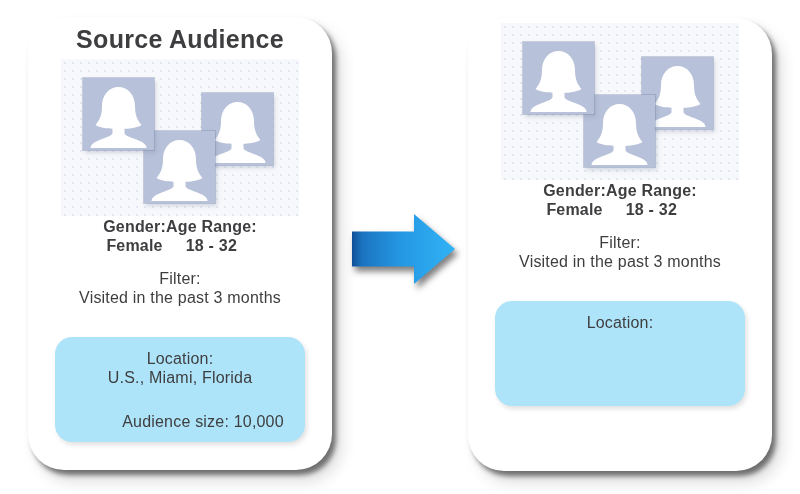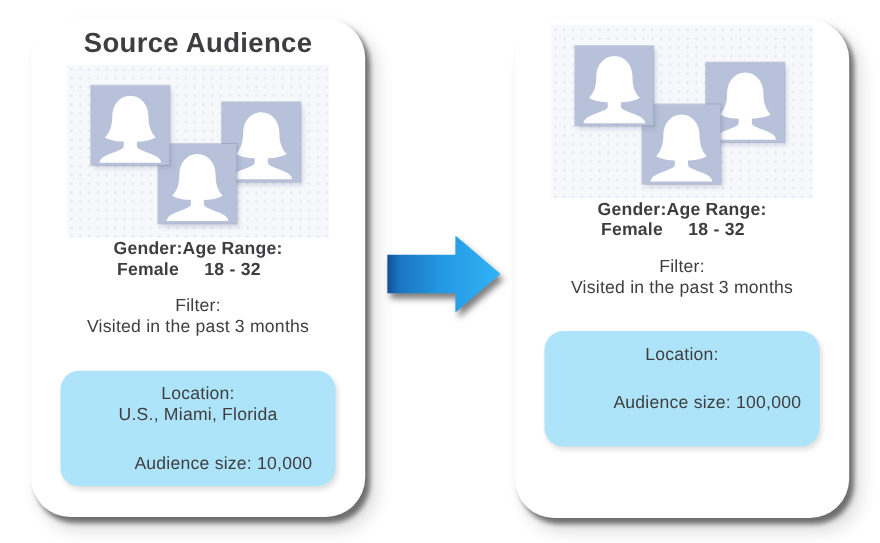--- a/index.html
+++ b/index.html
@@ -206,17 +206,16 @@
       </div>
     </div>
 
     <div class="filter-block">
       <div>Filter:</div>
       <div>Visited in the past 3 months</div>
     </div>
 
     <div class="highlight-box">
       <div>Location:</div>
-      <div class="audience-size-line">Audience size: 100,000</div>
     </div>
   </div>
 
 </div>
 
 </body></html>

